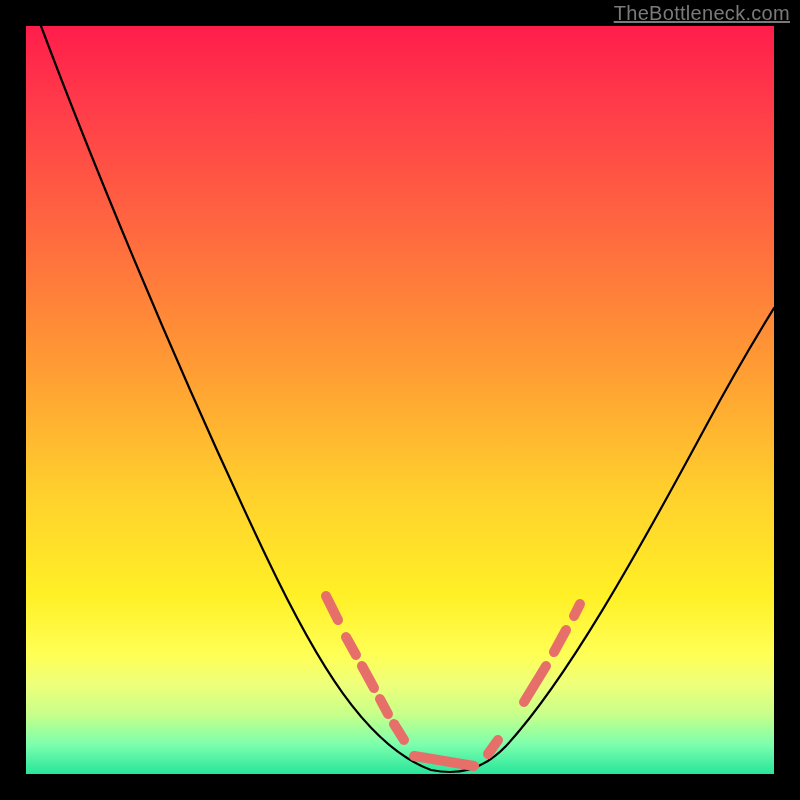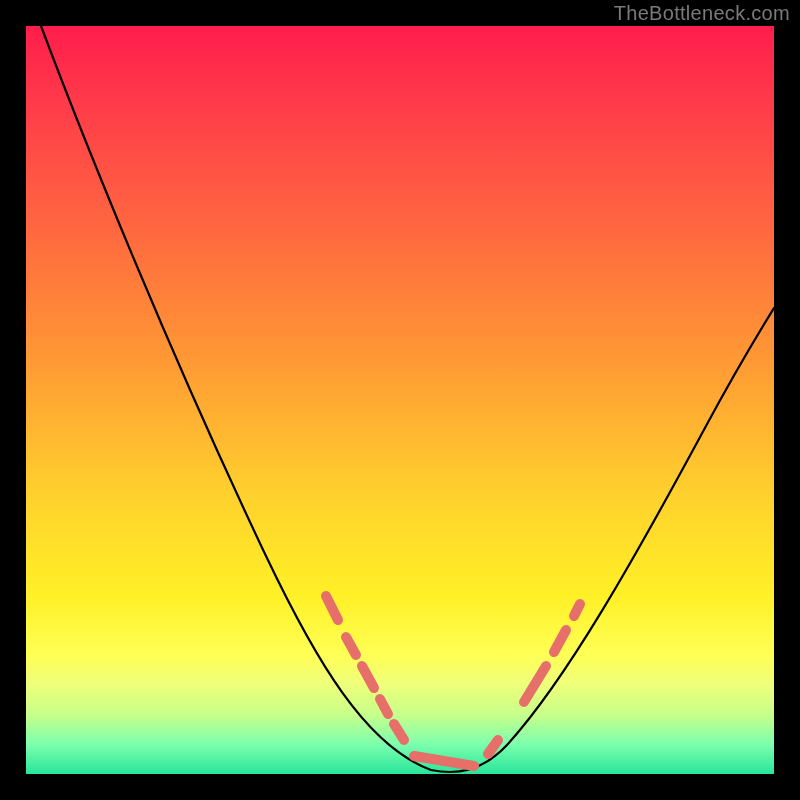--- a/index.html
+++ b/index.html
@@ -40,20 +40,21 @@
     );
   }
   .watermark {
     position: absolute;
     top: 2px;
     right: 10px;
     color: #7a7a7a;
     font-size: 20px;
     letter-spacing: 0.3px;
     user-select: none;
+    text-decoration: underline;
   }
   svg.curve {
     position: absolute;
     left: 0;
     top: 0;
     width: 748px;
     height: 748px;
     overflow: visible;
   }
   .curve path.main {

